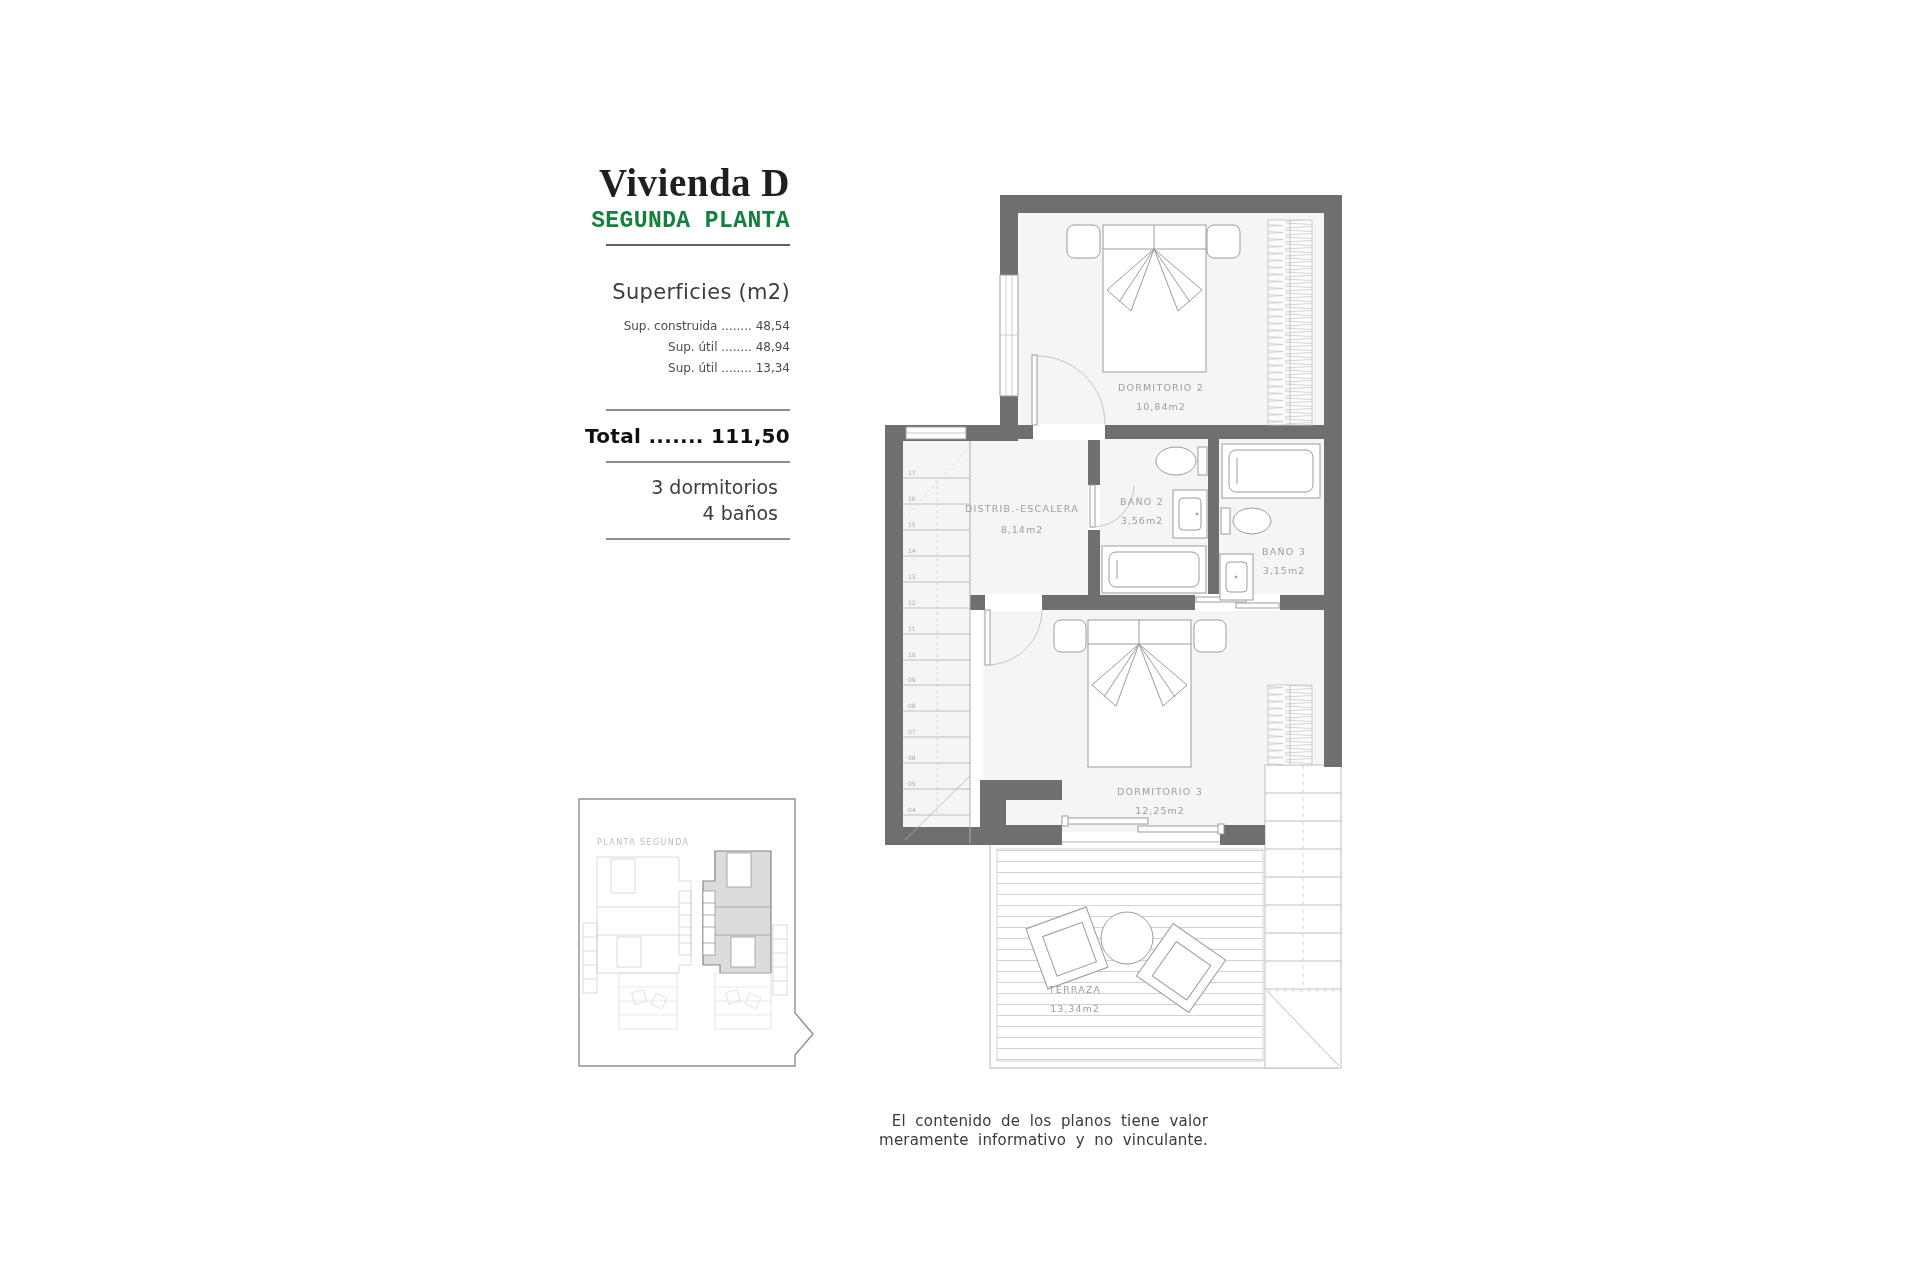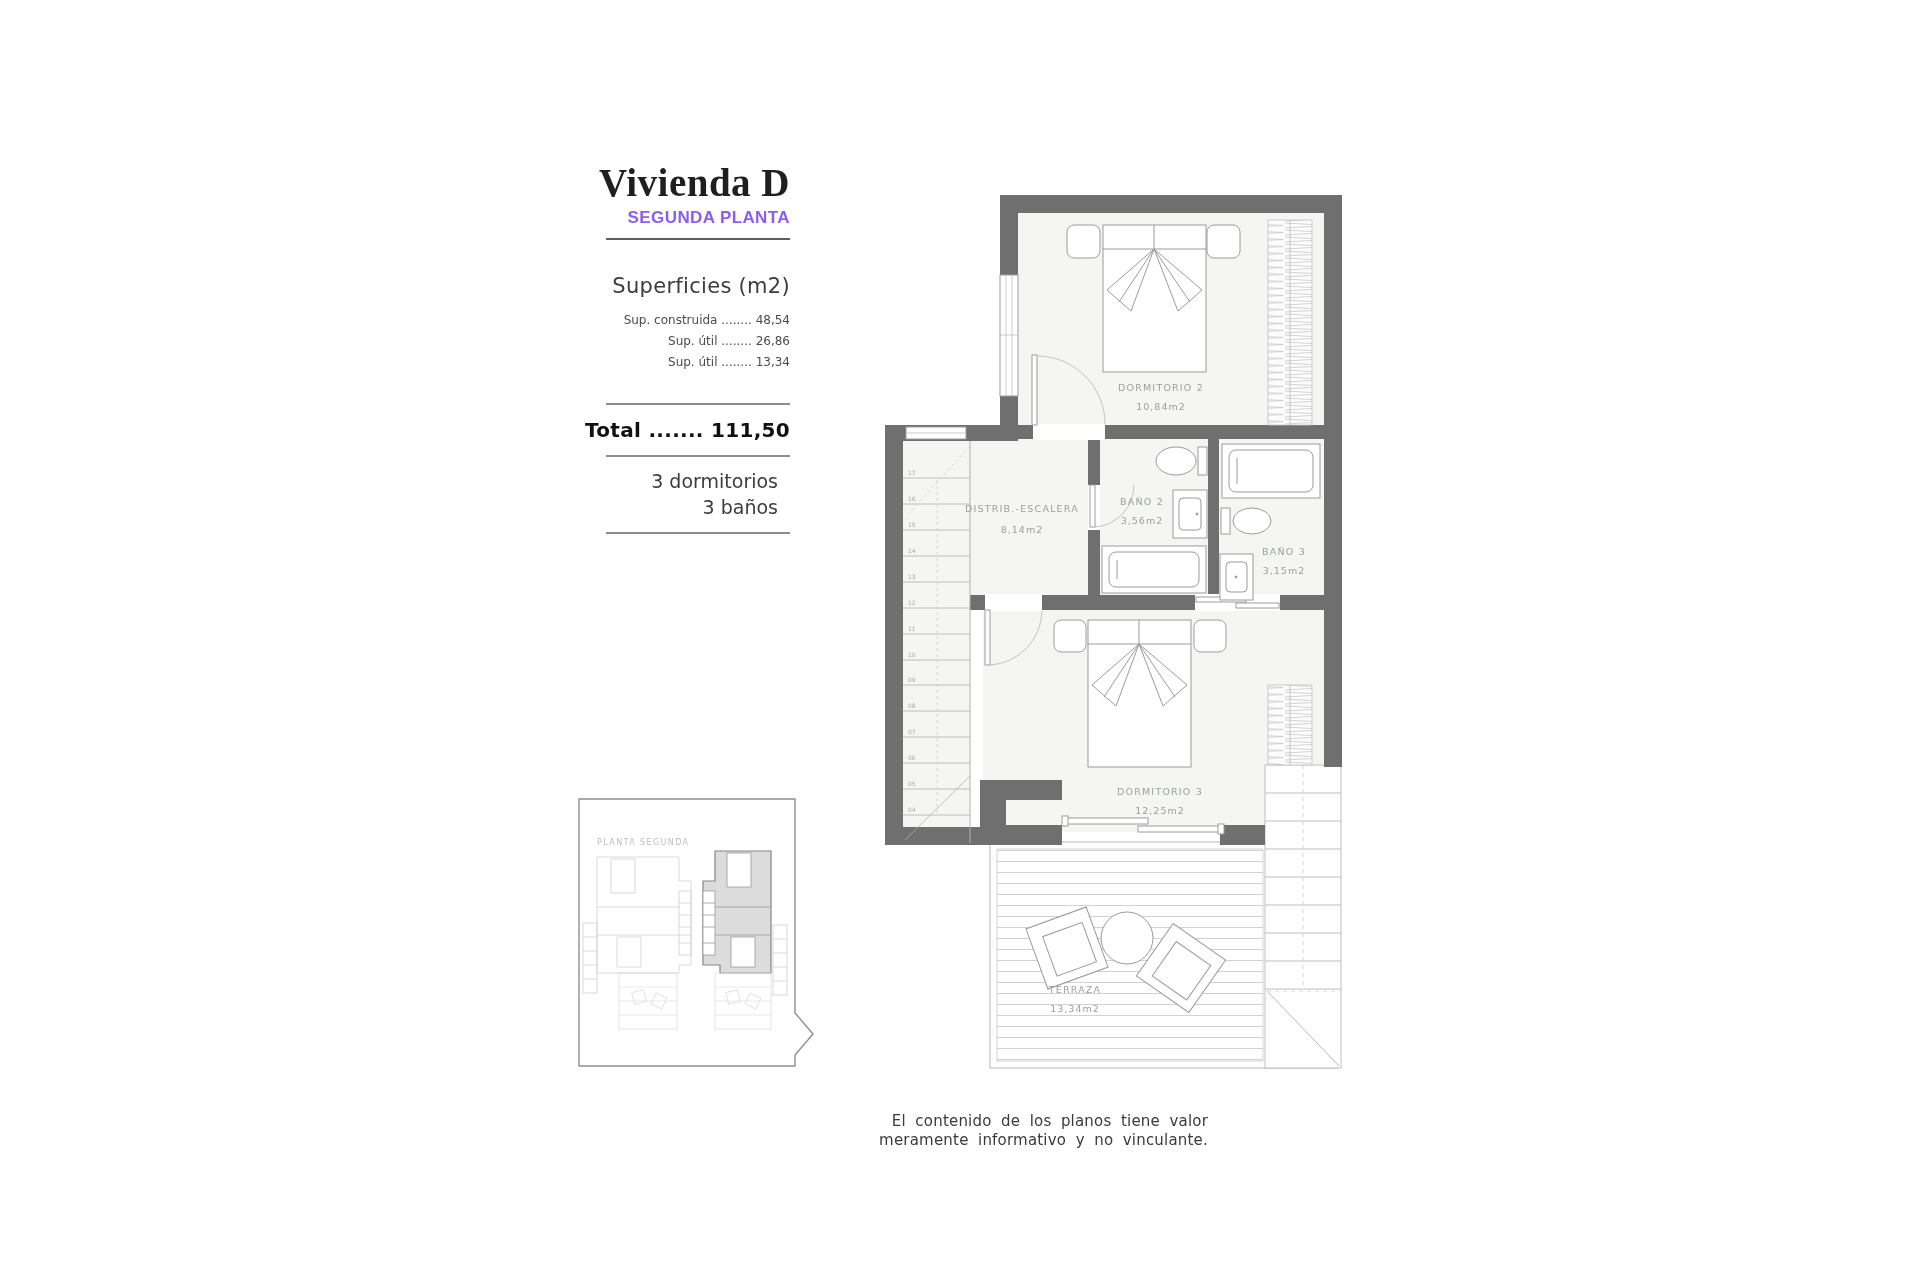--- a/index.html
+++ b/index.html
@@ -3,21 +3,21 @@
 <meta charset="utf-8">
 <style>
   html,body{margin:0;padding:0;background:#ffffff;width:1920px;height:1280px;overflow:hidden;
     font-family:"DejaVu Sans","Liberation Sans",sans-serif;}
   .sheet{position:relative;width:1920px;height:1280px;background:#fff;}
 
   
   .info{position:absolute;left:420px;top:163px;width:370px;text-align:right;color:#4a4a4a;}
   .title{font-family:"Liberation Serif","DejaVu Serif",serif;font-weight:700;font-size:39px;
     color:#1f1f1f;letter-spacing:.5px;line-height:1.05;}
-  .subtitle{font-family:Liberation Sans, sans-serif;font-weight:700;font-size:17px;color:#8b5cf6;
+  .subtitle{font-family:Liberation Mono, monospace;font-weight:700;font-size:23px;color:#15803d;
     letter-spacing:.4px;margin-top:4px;}
   .rule{border:0;border-top:2px solid #8d8d8d;width:184px;margin:0 0 0 auto;}
   .rule.dark{border-top-color:#5f5f5f;margin-top:10px;}
   .surf-heading{font-size:21px;color:#3c3c3c;margin-top:34px;letter-spacing:.3px;}
   .surf-rows{margin-top:12px;font-size:12px;color:#4c4c4c;line-height:21px;}
   .total-row{font-size:20px;font-weight:700;color:#101010;margin:13px 0;letter-spacing:.3px;}
   .rule.mid{margin-top:30px;}
   .features{font-size:19px;color:#3d3d3d;line-height:26px;margin:11px 12px 12px 0;}
 
   
@@ -39,29 +39,29 @@
 
 <div class="sheet">
 
   <div class="info">
     <div class="title">Vivienda D</div>
     <div class="subtitle">SEGUNDA PLANTA</div>
     <hr class="rule dark">
     <div class="surf-heading">Superficies (m2)</div>
     <div class="surf-rows">
       <div><span>Sup. construida</span> <span>........</span> <span>48,54</span></div>
-      <div><span>Sup. útil</span> <span>........</span> <span>26,86</span></div>
+      <div><span>Sup. útil</span> <span>........</span> <span>48,94</span></div>
       <div><span>Sup. útil</span> <span>........</span> <span>13,34</span></div>
     </div>
     <hr class="rule mid">
     <div class="total-row"><span>Total</span> <span>.......</span> <span>111,50</span></div>
     <hr class="rule">
     <div class="features">
       <div>3 dormitorios</div>
-      <div>3 baños</div>
+      <div>4 baños</div>
     </div>
     <hr class="rule">
   </div>
 
   <svg class="main-plan" width="530" height="910" viewBox="0 0 530 910">
     <defs>
       <pattern id="deck" width="12" height="11" patternUnits="userSpaceOnUse">
         <rect width="12" height="11" fill="#ffffff"></rect>
         <line x1="0" y1="10.5" x2="12" y2="10.5" stroke="#d2d2d2" stroke-width="1"></line>
       </pattern>

